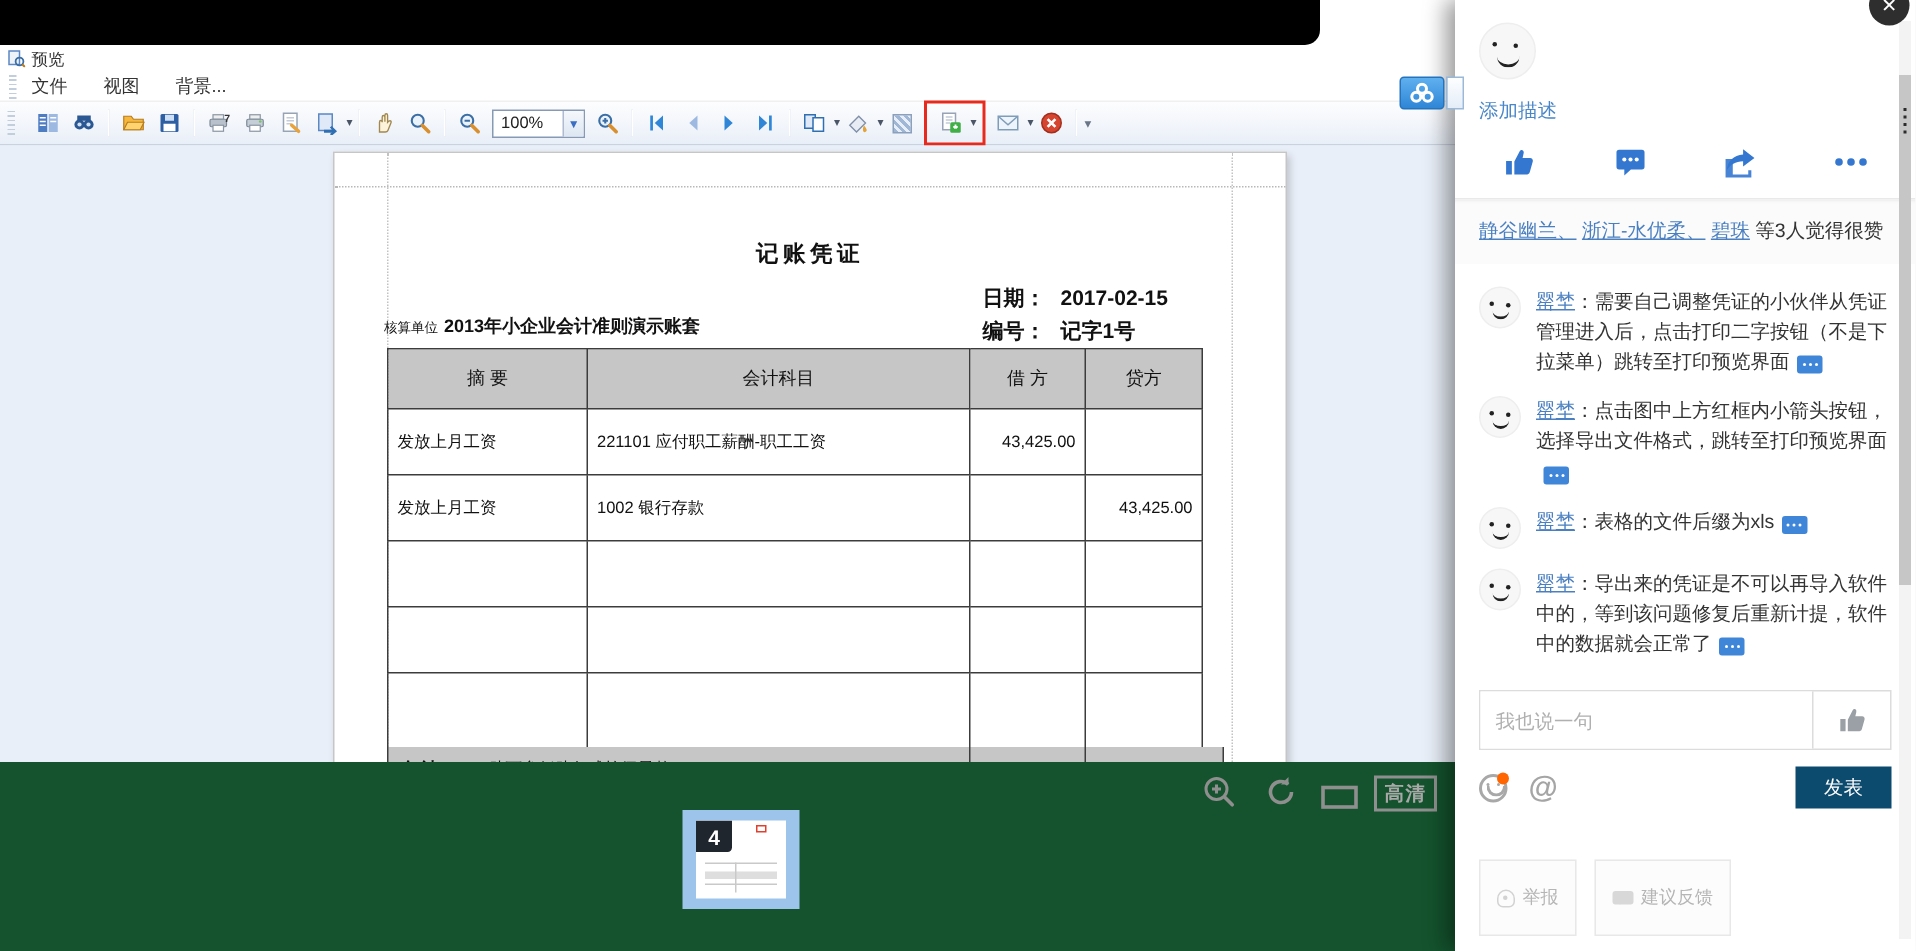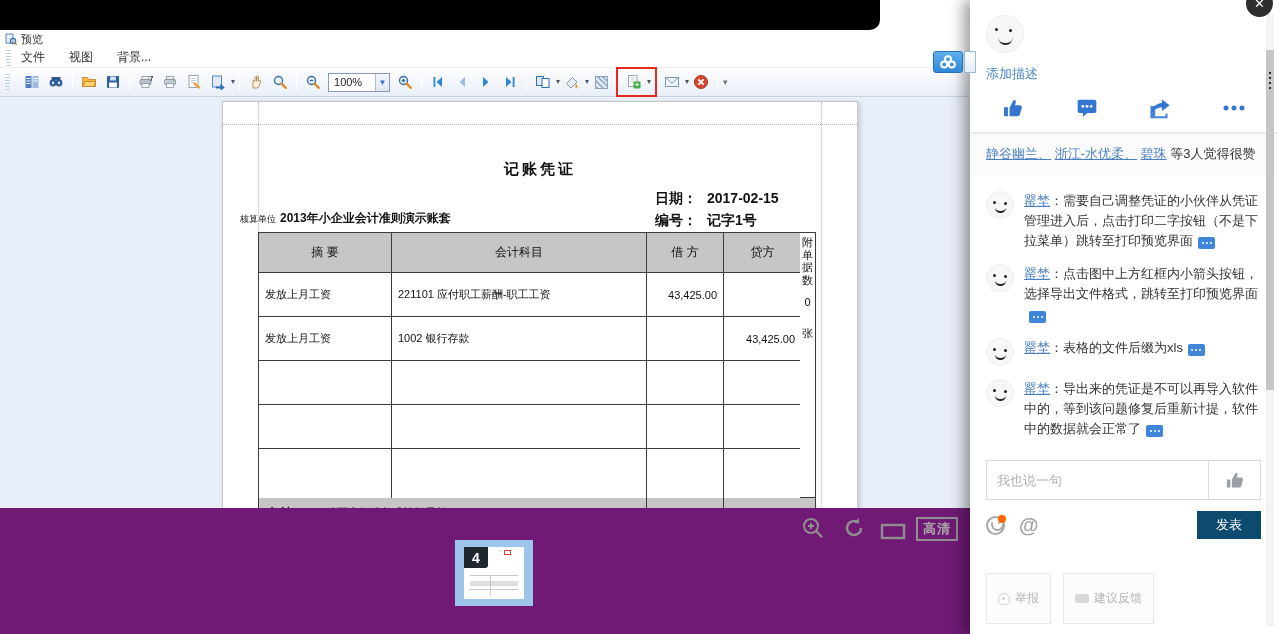--- a/index.html
+++ b/index.html
@@ -33,21 +33,21 @@
   .page { position:absolute; left:222px; top:4px; width:636px; height:430px; background:#fff;
           border:1px solid #c6c6c6; box-shadow:2px 2px 5px rgba(0,0,0,.18); }
   .dot-h { position:absolute; left:0; right:0; top:22px; border-top:1px dotted #b8b8b8; }
   .dot-vl { position:absolute; left:35px; top:0; bottom:0; border-left:1px dotted #c2c2c2; }
   .dot-vr { position:absolute; left:598px; top:0; bottom:0; border-left:1px dotted #c2c2c2; }
   .v-title { position:absolute; top:58px; left:0; width:100%; text-align:center; font-size:15px; font-weight:bold; color:#111; letter-spacing:3px; }
   .v-line { position:absolute; font-size:14px; font-weight:bold; color:#111; white-space:nowrap; }
   .v-date { left:432px; top:88px; }
   .v-no   { left:432px; top:110px; }
   .v-line .lbl { margin-right:10px; }
-  .v-unit { position:absolute; left:17px; top:106px; white-space:nowrap; }
+  .v-unit { position:absolute; left:33px; top:106px; white-space:nowrap; }
   .v-unit .ulbl { font-size:9px; color:#111; margin-right:4px; }
   .v-unit .uval { font-size:12px; font-weight:bold; color:#111; }
 
   .v-table-wrap { position:absolute; left:35px; top:130px; width:558px; }
   table.vt { border-collapse:collapse; width:543px; table-layout:fixed; }
   table.vt td, table.vt th { border:1px solid #3c3c3c; font-weight:normal; color:#111; overflow:hidden; }
   table.vt th { background:#c6c6c6; height:40px; font-size:12px; }
   table.vt td { height:44px; font-size:11px; padding:0 6px; }
   table.vt tr.tall td { height:50px; }
   td.num { text-align:right; padding-right:4px; }
@@ -62,21 +62,21 @@
   .total-row .tc1 { width:388px; border-right:1px solid #3c3c3c; display:flex; align-items:center; padding-left:8px; }
   .total-row .tc1 .tlabel { margin-right:34px; font-weight:bold; }
   .total-row .tc2 { width:77px; border-right:1px solid #3c3c3c; display:flex; align-items:center; justify-content:flex-end; padding-right:4px; }
   .total-row .tc3 { flex:1; display:flex; align-items:center; justify-content:flex-end; padding-right:4px; }
 
   .share-btn { position:absolute; left:933px; top:51px; width:30px; height:22px; border-radius:3px;
                background:linear-gradient(#5fb0ef,#2f86d6); border:1px solid #2573bd;
                display:flex; align-items:center; justify-content:center; z-index:3; }
   .share-sliver { position:absolute; left:964px; top:51px; width:12px; height:22px; background:linear-gradient(#fdfeff,#e4edf8); border:1px solid #9ab8d8; z-index:3; }
 
-  .bottom-black { position:absolute; left:0; top:508px; width:1089px; height:126px; background:#701a75; }
+  .bottom-black { position:absolute; left:0; top:508px; width:1089px; height:126px; background:#14532d; }
   .bb-ctrl { position:absolute; top:7px; width:26px; height:26px; display:flex; align-items:center; justify-content:center; }
   .hd-btn { position:absolute; left:916px; top:9px; border:2px solid #8f8f8f; color:#a8a8a8;
             font-size:13px; font-weight:bold; padding:1px 5px; letter-spacing:1px; }
   .thumb { position:absolute; left:455px; top:32px; width:78px; height:66px; background:#9dc4ea; padding:7px 9px; }
   .thumb-inner { position:relative; width:60px; height:52px; background:#fff; overflow:hidden; }
   .thumb-badge { position:absolute; left:0; top:0; width:24px; height:21px; background:#20262e; color:#fff;
                  font-size:14px; font-weight:bold; display:flex; align-items:center; justify-content:center; border-radius:0 0 3px 0; }
   .thumb-line { position:absolute; background:#c9c9c9; }
   .thumb-red { position:absolute; left:40px; top:3px; width:7px; height:5px; border:1px solid #e0402e; }
 
@@ -393,25 +393,20 @@
               </tr>
               <tr class="tall">
                 <td></td>
                 <td></td>
                 <td class="num"></td>
                 <td class="num"></td>
               </tr>
             </tbody>
               </table>
 
-            <div class="side-strip">
-              <span class="vtext">附单据数</span>
-              <span class="cnt">0</span>
-              <span class="unit">张</span>
-            </div>
 
             <div class="total-row">
               <div class="tc1">
                 <span class="tlabel">合 计</span>
                 <span>肆万叁仟肆佰贰拾伍元整</span>
               </div>
               <div class="tc2">43425.00</div>
               <div class="tc3">43425.00</div>
             </div>
           </div>

